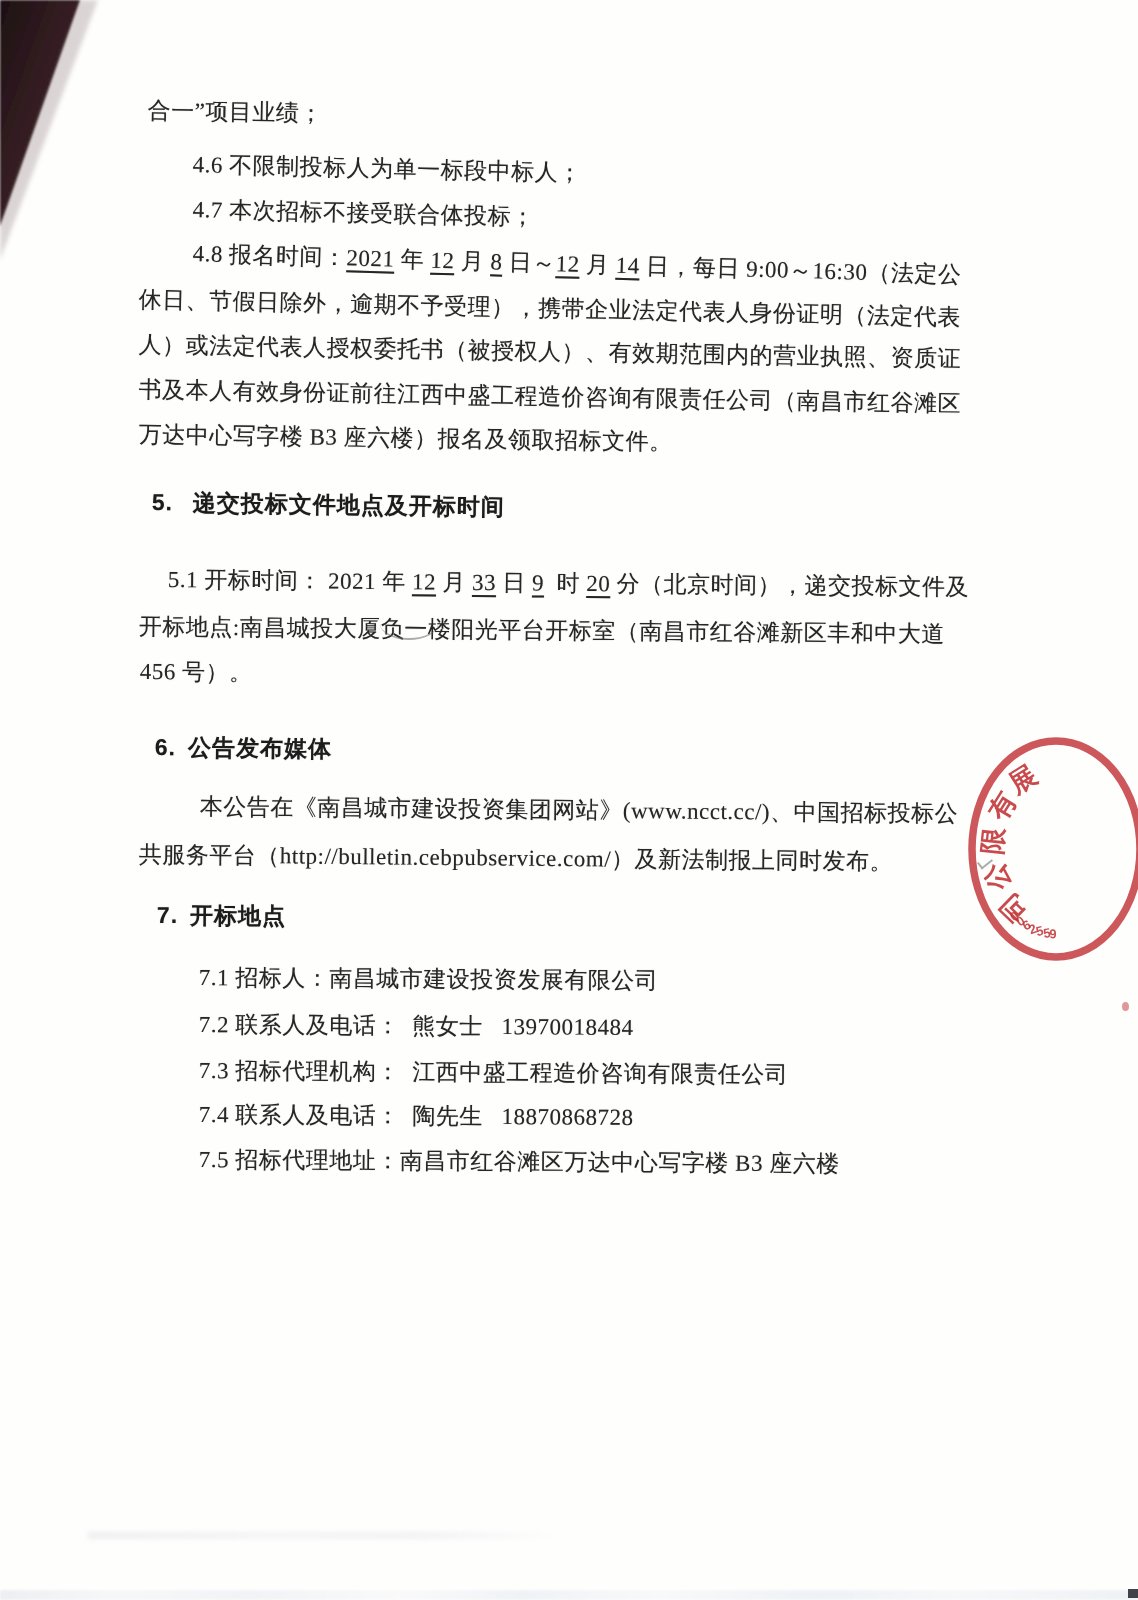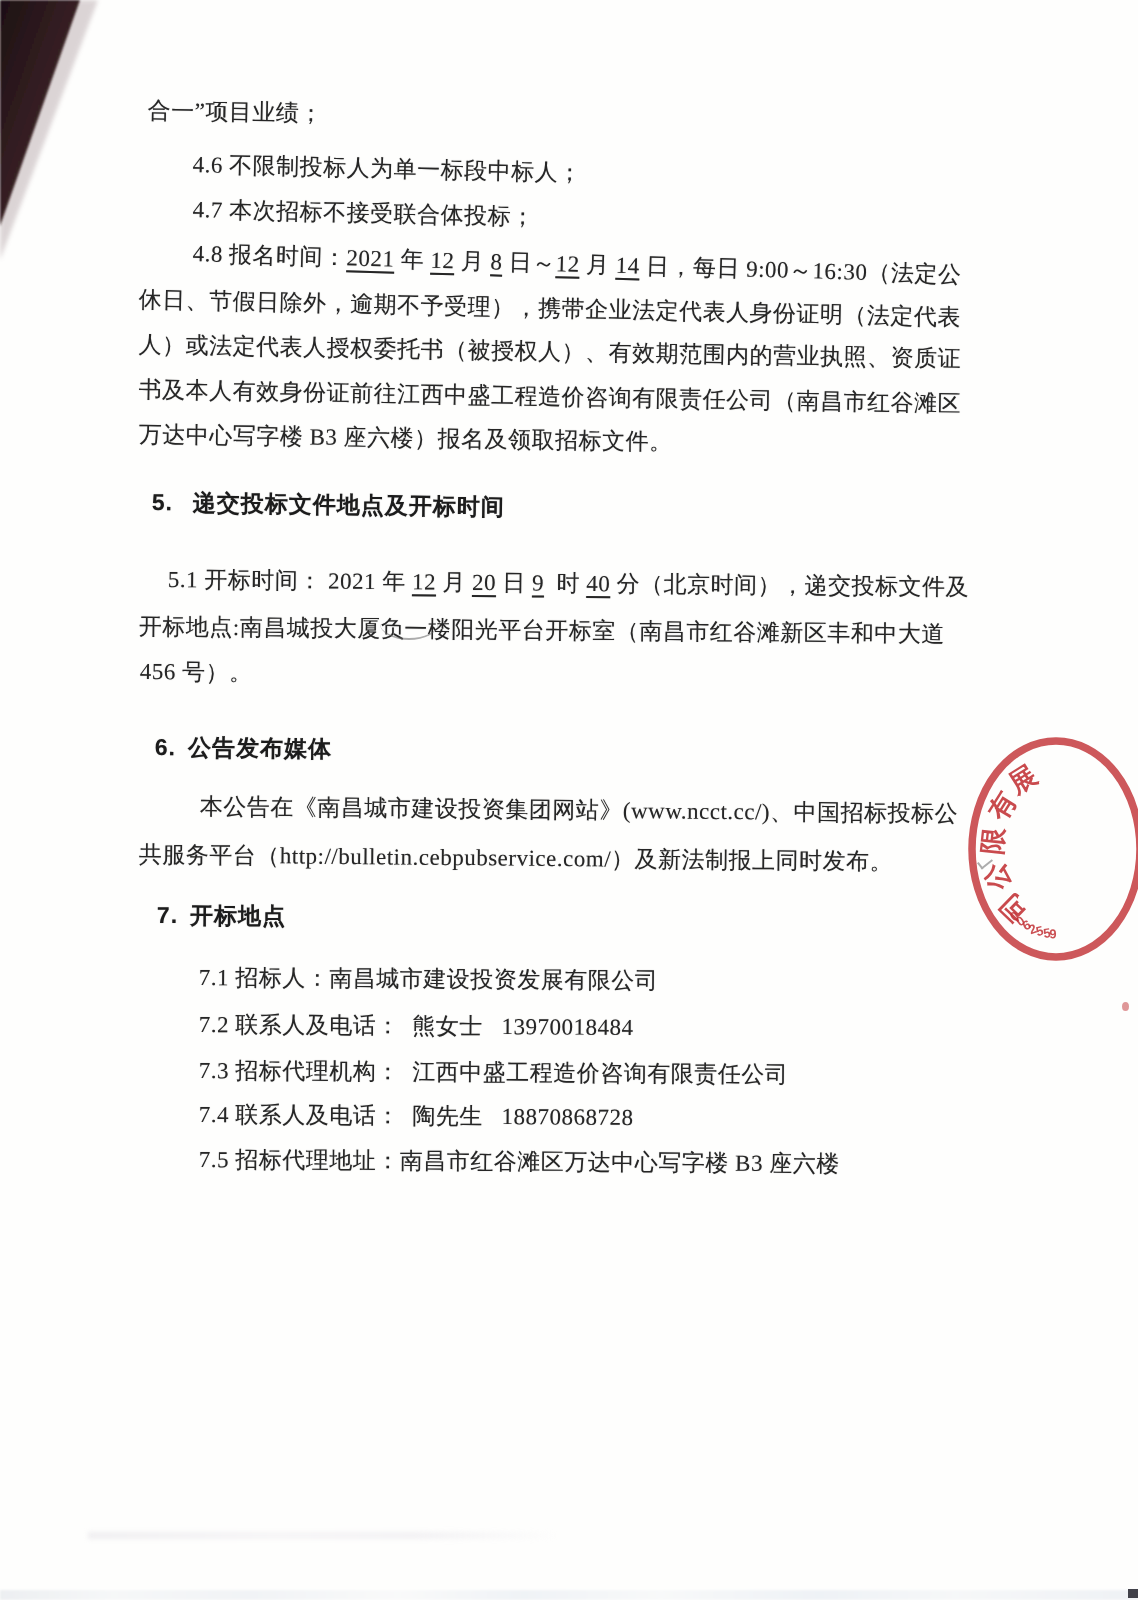--- a/index.html
+++ b/index.html
@@ -142,21 +142,21 @@
 
   <div class="line t16" style="left:193px; top:239px"><span>4.8 报名时间：</span><span class="u">2021</span><span> 年 </span><span class="u">12</span><span> 月 </span><span class="u">8</span><span> 日～</span><span class="u">12</span><span> 月 </span><span class="u">14</span><span> 日，每日 9:00～16:30（法定公</span></div>
 
   <div class="line t12" style="left:139px; top:285px"><span>休日、节假日除外，逾期不予受理），携带企业法定代表人身份证明（法定代表</span></div>
   <div class="line t10" style="left:139px; top:330px"><span>人）或法定代表人授权委托书（被授权人）、有效期范围内的营业执照、资质证</span></div>
   <div class="line t10" style="left:139px; top:375px"><span>书及本人有效身份证前往江西中盛工程造价咨询有限责任公司（南昌市红谷滩区</span></div>
   <div class="line t08" style="left:139px; top:420px"><span>万达中心写字楼 B3 座六楼）报名及领取招标文件。</span></div>
 
   <div class="line heading wide-gap t08" style="left:152px; top:487px"><span>5.</span><span class="htext">递交投标文件地点及开标时间</span></div>
 
-  <div class="line t05" style="left:168px; top:565px"><span>5.1 开标时间： 2021 年 </span><span class="u">12</span><span> 月 </span><span class="u">20</span><span> 日 </span><span class="u">9</span><span>  时 </span><span class="u">40</span><span> 分（北京时间），递交投标文件及</span></div>
+  <div class="line t05" style="left:168px; top:565px"><span>5.1 开标时间： 2021 年 </span><span class="u">12</span><span> 月 </span><span class="u">33</span><span> 日 </span><span class="u">9</span><span>  时 </span><span class="u">20</span><span> 分（北京时间），递交投标文件及</span></div>
 
   <div class="line t05" style="left:139px; top:612px"><span>开标地点:南昌城投大厦负一楼阳光平台开标室（南昌市红谷滩新区丰和中大道</span></div>
   <div class="swoosh"></div>
   <div class="line t05" style="left:140px; top:657px"><span>456 号）。</span></div>
 
   <div class="line heading t05" style="left:155px; top:732px"><span>6.</span><span class="htext">公告发布媒体</span></div>
 
   <div class="line t05" style="left:200px; top:792px"><span>本公告在《南昌城市建设投资集团网站》(www.ncct.cc/)、中国招标投标公</span></div>
   <div class="line t05" style="left:139px; top:840px"><span>共服务平台（http://bulletin.cebpubservice.com/）及新法制报上同时发布。</span></div>
 

